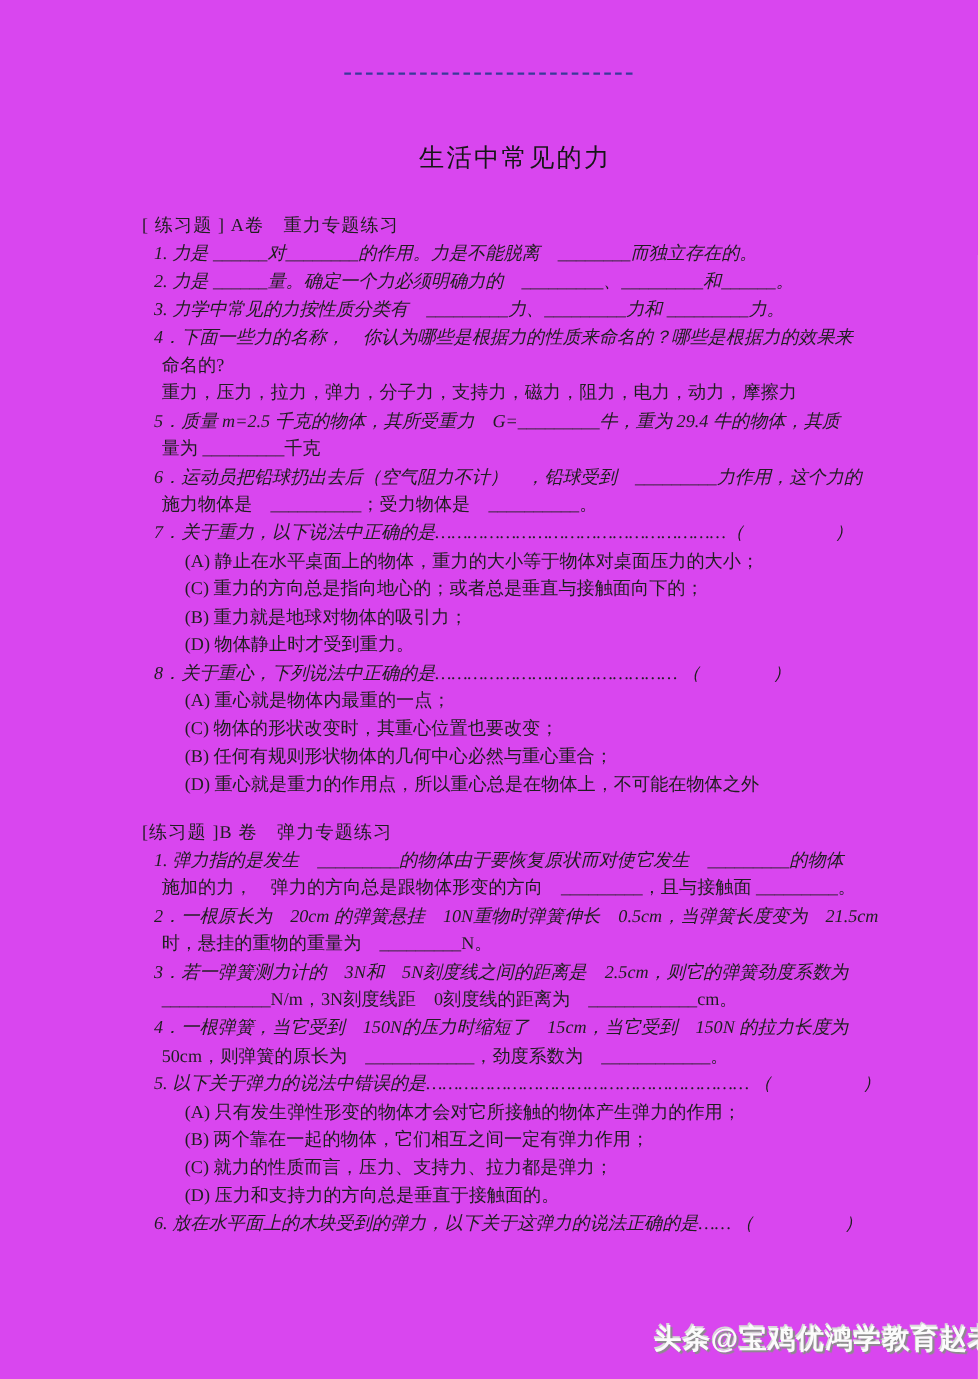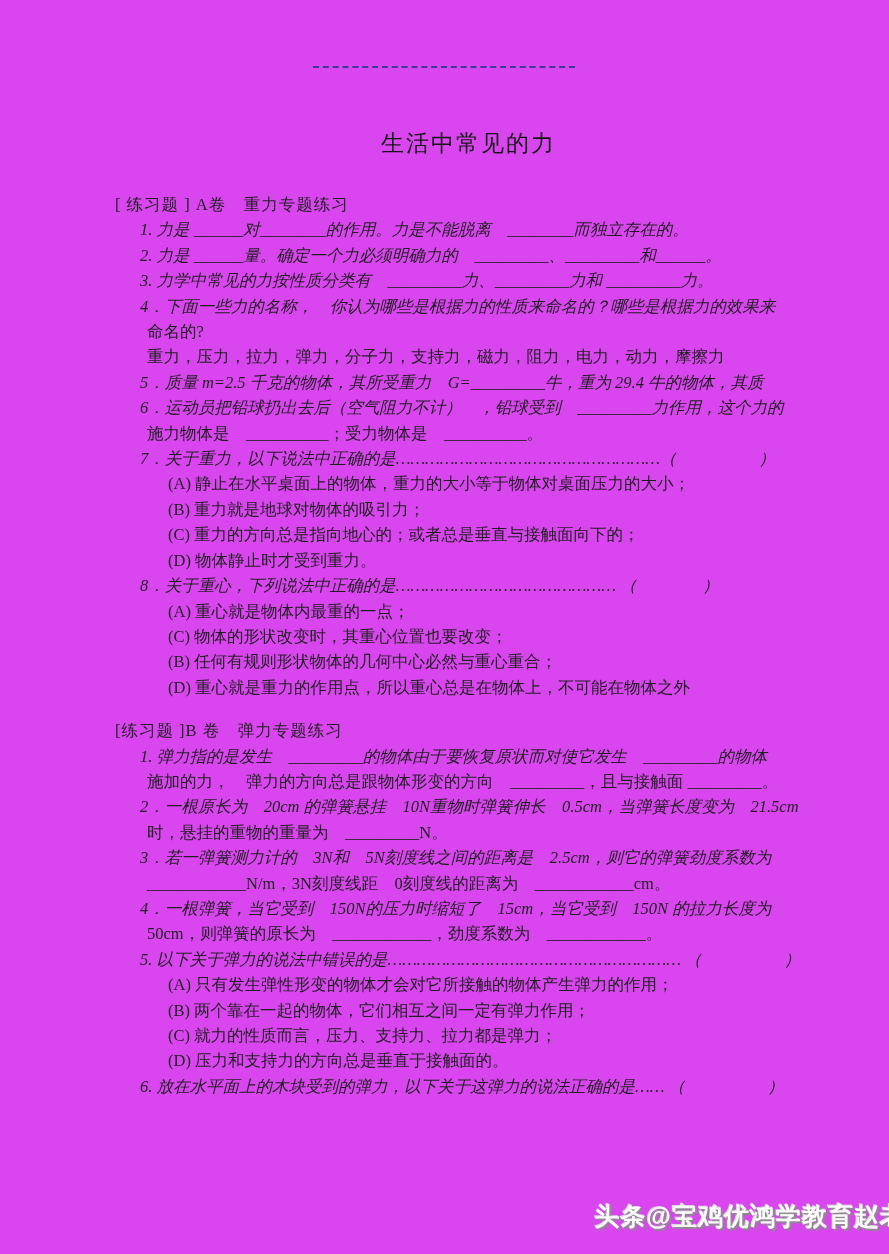--- a/index.html
+++ b/index.html
@@ -25,21 +25,21 @@
     letter-spacing:2px;
     color:#161616;
   }
   .content {
     position:absolute;
     top:192px; left:111px; width:720px;
     font-size:16.5px;
     line-height:25.4px;
   }
   .line { white-space:nowrap; }
-  .heading { margin-left:4px; letter-spacing:1px; }
+  .heading { margin-left:18px; letter-spacing:1px; }
   .heading-b { margin-top:18px; }
   .q    { margin-left:29px;font-style:italic; }
   .cont { margin-left:36px; }
   .opt  { margin-left:57px; }
   .watermark {
     position:absolute;
     top:1200px; right:5px;
     font-family:"Liberation Sans", sans-serif;
     font-weight:bold;
     font-size:25px;
@@ -60,26 +60,27 @@
   <div class="content">
 
     <div class="line heading">[ 练习题 ] A卷　重力专题练习</div>
     <div class="line q">1. 力是 ______对________的作用。力是不能脱离　________而独立存在的。</div>
     <div class="line q">2. 力是 ______量。确定一个力必须明确力的　_________、_________和______。</div>
     <div class="line q">3. 力学中常见的力按性质分类有　_________力、_________力和 _________力。</div>
     <div class="line q">4．下面一些力的名称，　你认为哪些是根据力的性质来命名的？哪些是根据力的效果来</div>
     <div class="line cont">命名的?</div>
     <div class="line cont">重力，压力，拉力，弹力，分子力，支持力，磁力，阻力，电力，动力，摩擦力</div>
     <div class="line q">5．质量 m=2.5 千克的物体，其所受重力　G=_________牛，重为 29.4 牛的物体，其质</div>
+    <div class="line cont">量为 _________千克</div>
     <div class="line q">6．运动员把铅球扔出去后（空气阻力不计）　，铅球受到　_________力作用，这个力的</div>
     <div class="line cont">施力物体是　__________；受力物体是　__________。</div>
     <div class="line q">7．关于重力，以下说法中正确的是………………………………………………（　　　　　）</div>
     <div class="line opt">(A) 静止在水平桌面上的物体，重力的大小等于物体对桌面压力的大小；</div>
+    <div class="line opt">(C) 重力的方向总是指向地心的；或者总是垂直与接触面向下的；</div>
     <div class="line opt">(B) 重力就是地球对物体的吸引力；</div>
-    <div class="line opt">(C) 重力的方向总是指向地心的；或者总是垂直与接触面向下的；</div>
     <div class="line opt">(D) 物体静止时才受到重力。</div>
     <div class="line q">8．关于重心，下列说法中正确的是……………………………………… （　　　　）</div>
     <div class="line opt">(A) 重心就是物体内最重的一点；</div>
     <div class="line opt">(C) 物体的形状改变时，其重心位置也要改变；</div>
     <div class="line opt">(B) 任何有规则形状物体的几何中心必然与重心重合；</div>
     <div class="line opt">(D) 重心就是重力的作用点，所以重心总是在物体上，不可能在物体之外</div>
 
     <div class="line heading heading-b">[练习题 ]B 卷　弹力专题练习</div>
     <div class="line q">1. 弹力指的是发生　_________的物体由于要恢复原状而对使它发生　_________的物体</div>
     <div class="line cont">施加的力，　弹力的方向总是跟物体形变的方向　_________，且与接触面 _________。</div>

